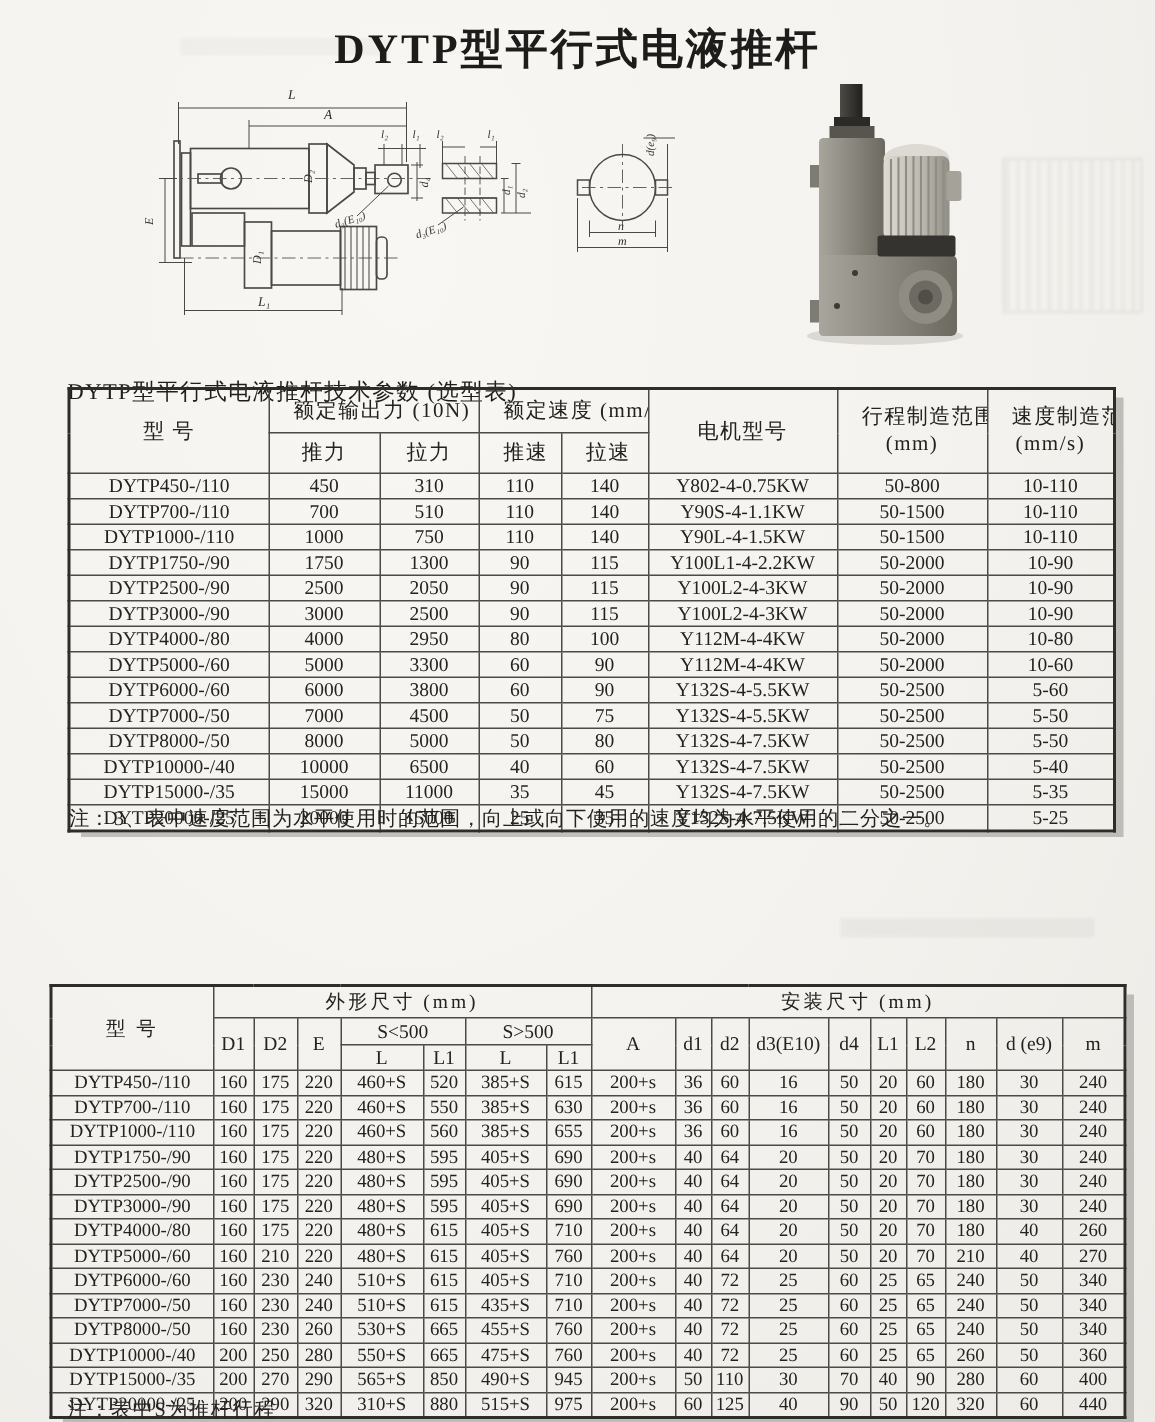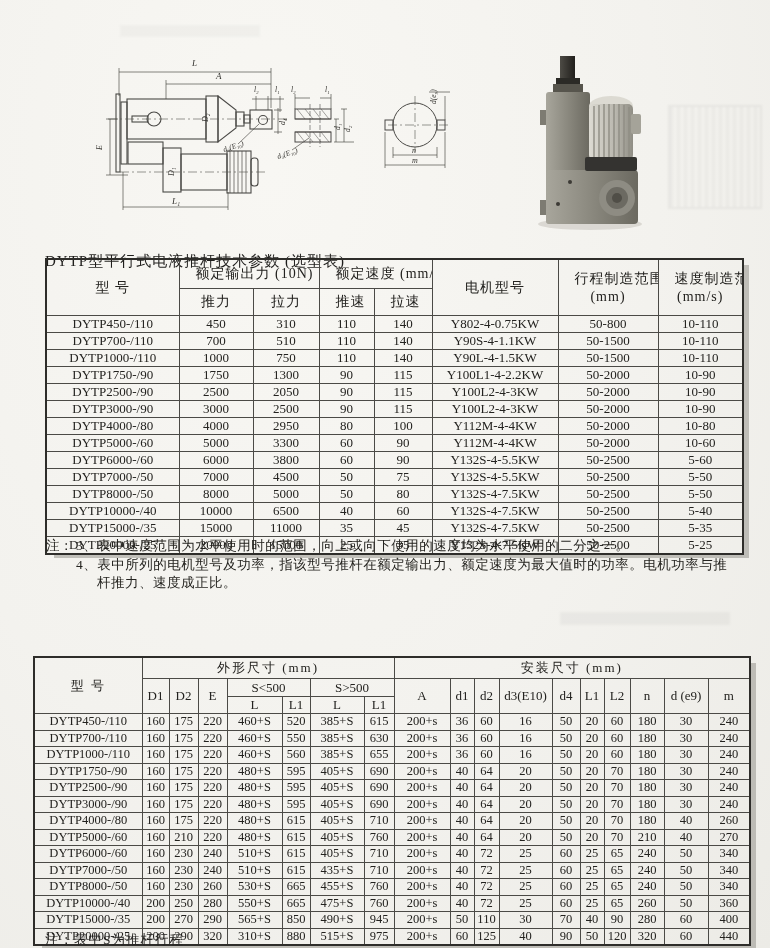--- a/index.html
+++ b/index.html
@@ -42,20 +42,21 @@
 </style>
 </head>
 <body>
 
 <div class="page">
 
   <div class="bleed bleed-box" style="left:668px;top:105px;width:90px;height:100px;"></div>
   <div class="bleed" style="left:560px;top:612px;width:170px;height:13px;background:#777;"></div>
   <div class="bleed" style="left:120px;top:25px;width:140px;height:12px;background:#999;"></div>
 
+  <div class="page-title">DYTP型平行式电液推杆</div>
 
   <svg class="fig" style="left:88px;top:52px;" width="480" height="185" viewBox="0 0 480 185">
     <g stroke="#4a4946" stroke-width="1.1" fill="none">
 
       <rect x="28" y="42" width="4" height="78"></rect>
       <rect x="33" y="50" width="6" height="62"></rect>
 
       <rect x="39" y="47" width="79" height="40"></rect>
       <rect x="118" y="44" width="12" height="46"></rect>
 
@@ -354,21 +355,20 @@
           <td>50-2500</td>
           <td>5-25</td>
         </tr>
       </tbody>
   </table>
 
   <div class="notes">
     <div class="note-prefix">注：</div>
     <div class="note-items">
         <div class="note-item">3、表中速度范围为水平使用时的范围，向上或向下使用的速度均为水平使用的二分之一。</div>
-        <div class="note-item">4、表中所列的电机型号及功率，指该型号推杆在额定输出力、额定速度为最大值时的功率。电机功率与推杆推力、速度成正比。</div>
       </div>
   </div>
 
 
   <table class="tbl2">
     <colgroup>
       <col style="width:108px">
         <col style="width:27px">
         <col style="width:29px">
         <col style="width:29px">

